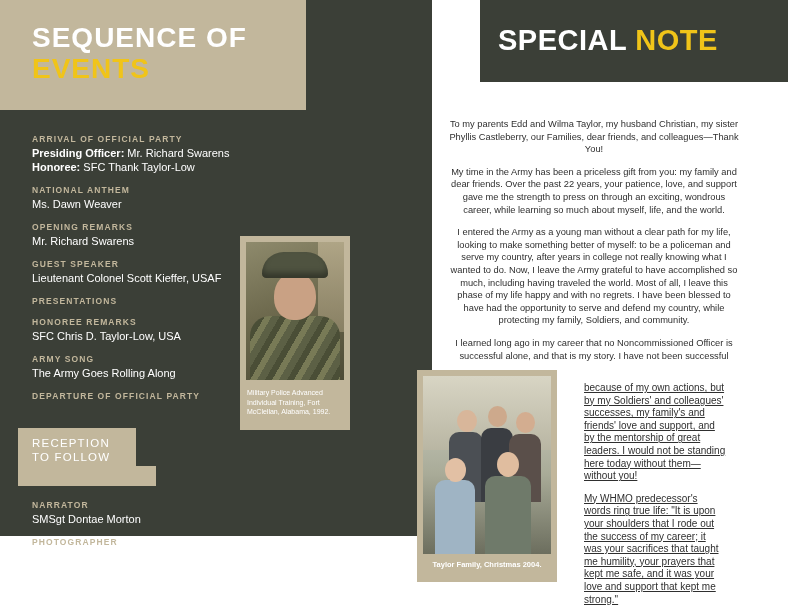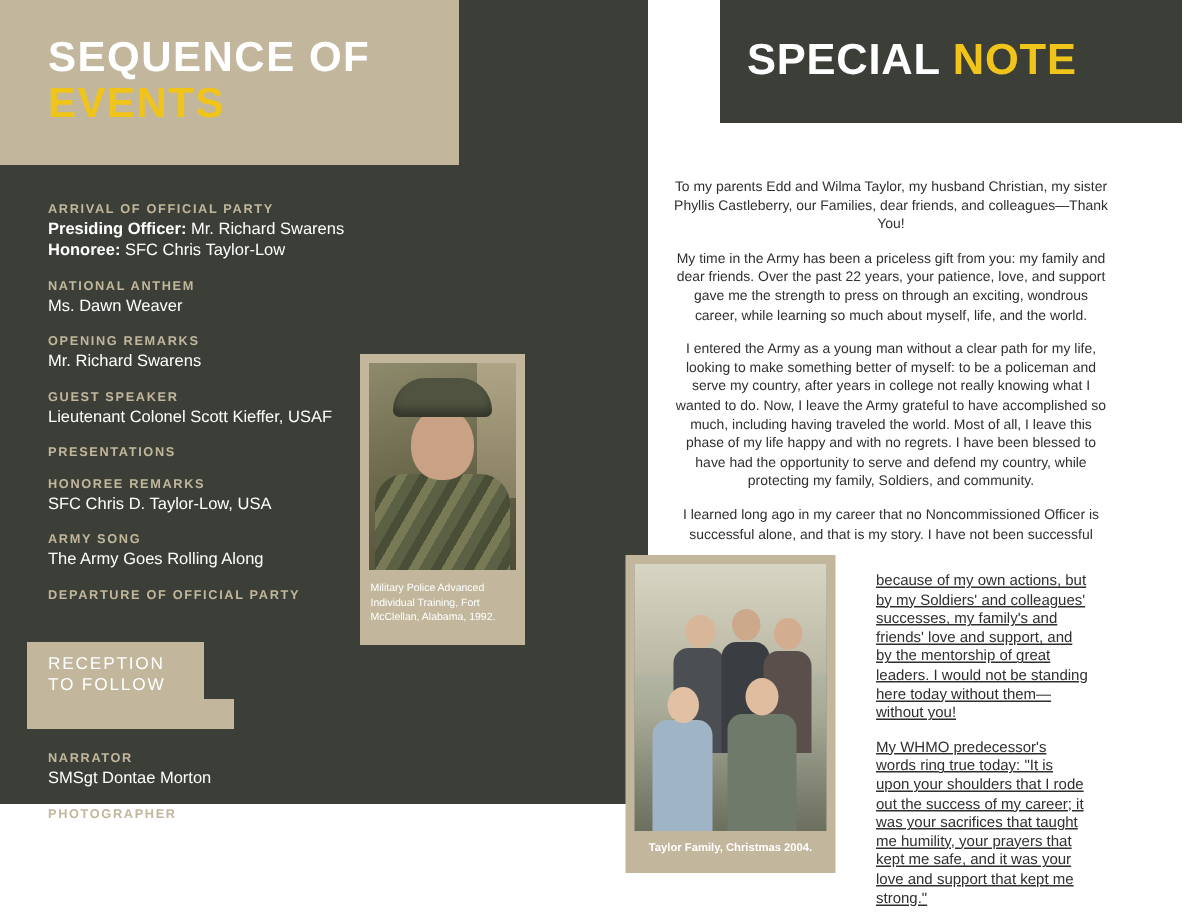--- a/index.html
+++ b/index.html
@@ -298,21 +298,21 @@
     </div>
 
     <div class="agenda">
 
       <div class="agenda-item">
         <div class="agenda-label">ARRIVAL OF OFFICIAL PARTY</div>
         <div class="agenda-value">
           <b>Presiding Officer:</b><span> Mr. Richard Swarens</span>
         </div>
         <div class="agenda-value">
-          <b>Honoree:</b><span> SFC Chris Taylor-Low</span>
+          <b>Honoree:</b><span> SFC Thank Taylor-Low</span>
         </div>
       </div>
 
       <div class="agenda-item">
         <div class="agenda-label">NATIONAL ANTHEM</div>
         <div class="agenda-value">Ms. Dawn Weaver</div>
       </div>
 
       <div class="agenda-item">
         <div class="agenda-label">OPENING REMARKS</div>
@@ -382,21 +382,21 @@
 
     <div class="note-body">
       <p>To my parents Edd and Wilma Taylor, my husband Christian, my sister Phyllis Castleberry, our Families, dear friends, and colleagues—Thank You!</p>
       <p>My time in the Army has been a priceless gift from you: my family and dear friends. Over the past 22 years, your patience, love, and support gave me the strength to press on through an exciting, wondrous career, while learning so much about myself, life, and the world.</p>
       <p>I entered the Army as a young man without a clear path for my life, looking to make something better of myself: to be a policeman and serve my country, after years in college not really knowing what I wanted to do. Now, I leave the Army grateful to have accomplished so much, including having traveled the world. Most of all, I leave this phase of my life happy and with no regrets. I have been blessed to have had the opportunity to serve and defend my country, while protecting my family, Soldiers, and community.</p>
       <p>I learned long ago in my career that no Noncommissioned Officer is successful alone, and that is my story. I have not been successful</p>
     </div>
 
     <div class="note-lower">
       <p>because of my own actions, but by my Soldiers' and colleagues' successes, my family's and friends' love and support, and by the mentorship of great leaders. I would not be standing here today without them—without you!</p>
-      <p>My WHMO predecessor's words ring true today: "It is upon your shoulders that I rode out the success of my career; it was your sacrifices that taught me humility, your prayers that kept me safe, and it was your love and support that kept me strong."</p>
+      <p>My WHMO predecessor's words ring true life: "It is upon your shoulders that I rode out the success of my career; it was your sacrifices that taught me humility, your prayers that kept me safe, and it was your love and support that kept me strong."</p>
     </div>
   </div>
 
   <div class="family-photo-wrap">
     <div class="family-photo">
       <div class="family-bg"></div>
       <div class="fam-wall"></div>
 
       <div class="fam-person" style="left:26px; top:56px; width:34px; height:70px; background:#4b4f54;"></div>
       <div class="fam-head" style="left:34px; top:34px; width:20px; height:22px; background:#d8b69a;"></div>

